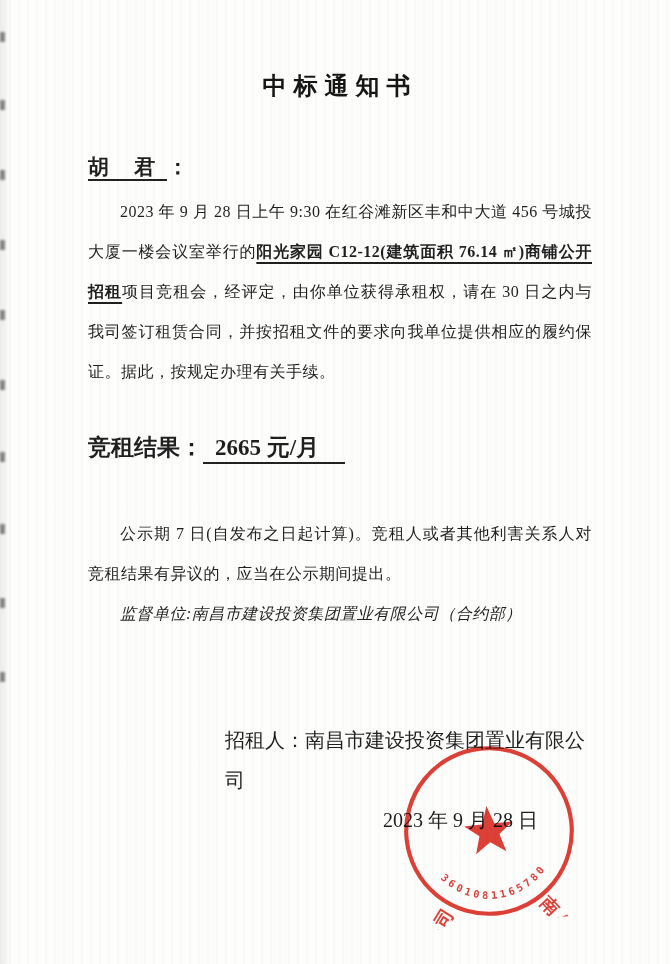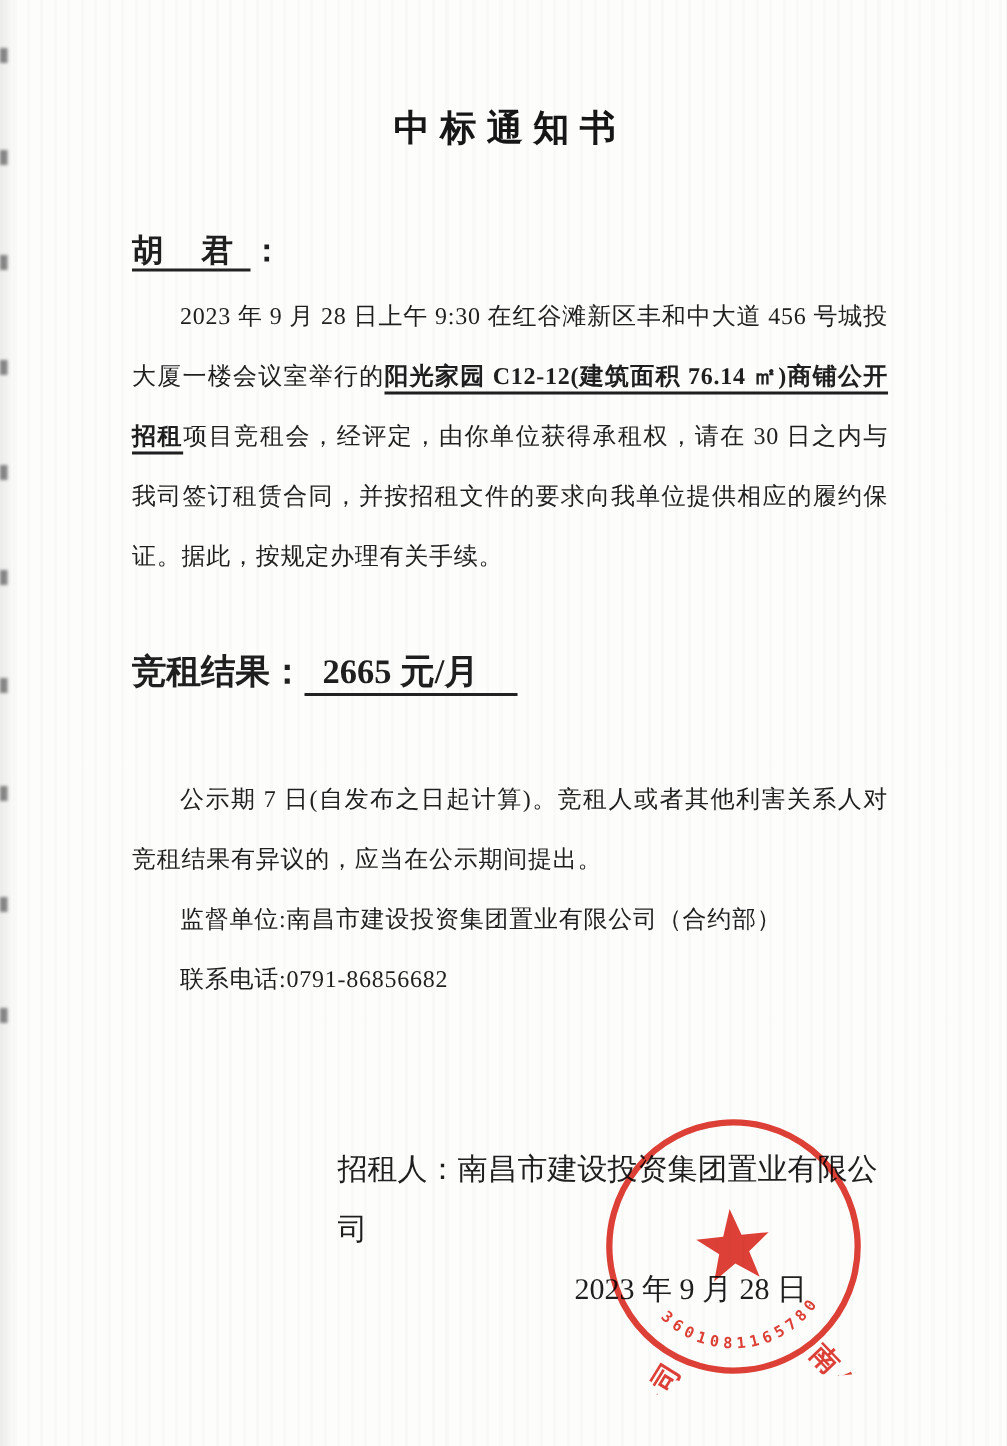--- a/index.html
+++ b/index.html
@@ -56,21 +56,21 @@
     margin-top:36px;
     font-size:23px;
     line-height:40px;
     font-weight:700;
   }
   .result-value{
     border-bottom:2px solid #222;
     padding:0 26px 2px 12px;
   }
   .p2{margin-top:46px;text-indent:2em;}
-  .plain-line{text-indent:2em;}
+  .plain-line{text-indent:2em;font-style:italic;}
 
   .footer{margin-top:86px;font-size:20px;line-height:40px;}
   .sig-line{padding-left:137px;}
   .date-line{padding-left:295px;}
 
   .seal{
     position:absolute;
     left:396px;top:738px;
     width:186px;height:186px;
     mix-blend-mode:multiply;
@@ -115,21 +115,20 @@
     </div>
 
     <div class="result-line">
       <span>竞租结果：</span><span class="result-value">2665 元/月</span>
     </div>
 
     <div class="para p2">公示期 7 日(自发布之日起计算)。竞租人或者其他利害关系人对竞租结果有异议的，应当在公示期间提出。</div>
 
     <div class="para plain-line">监督单位:南昌市建设投资集团置业有限公司（合约部）</div>
 
-    <div class="para plain-line">联系电话:0791-86856682</div>
 
     <div class="footer">
       <div class="sig-line">
         <span>招租人：</span><span>南昌市建设投资集团置业有限公司</span>
       </div>
       <div class="date-line">2023 年 9 月 28 日</div>
     </div>
 
   </div>
 

